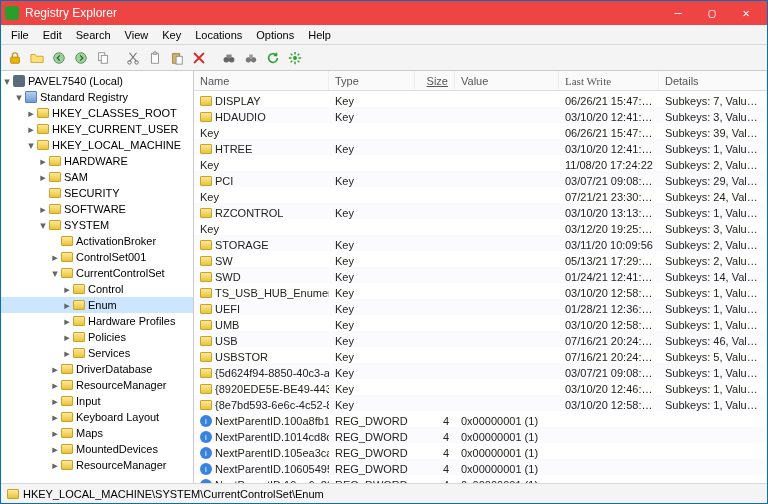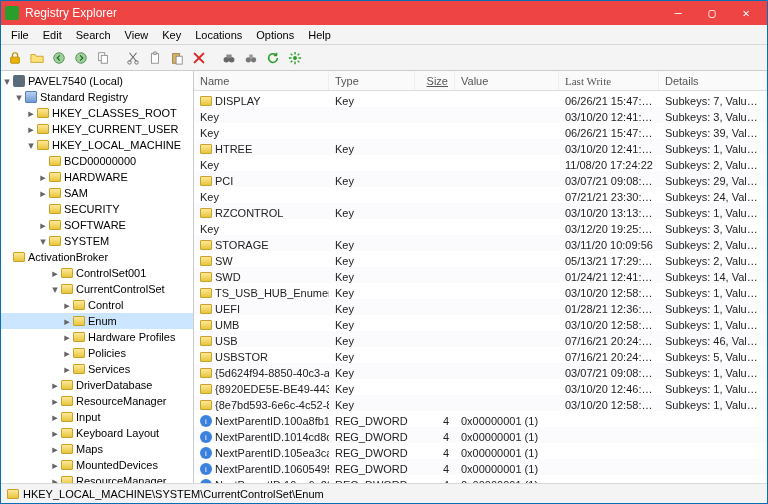--- a/index.html
+++ b/index.html
@@ -174,25 +174,20 @@
         <span class="tw">▸</span>
         <span class="folder-icon"></span>
         <span class="lbl">HKEY_CURRENT_USER</span>
       </div>
     <div class="tree-row" style="padding-left:24px">
         <span class="tw">▾</span>
         <span class="folder-icon"></span>
         <span class="lbl">HKEY_LOCAL_MACHINE</span>
       </div>
     <div class="tree-row" style="padding-left:36px">
-        <span class="tw"></span>
-        <span class="folder-icon"></span>
-        <span class="lbl">BCD00000000</span>
-      </div>
-    <div class="tree-row" style="padding-left:36px">
         <span class="tw">▸</span>
         <span class="folder-icon"></span>
         <span class="lbl">HARDWARE</span>
       </div>
     <div class="tree-row" style="padding-left:36px">
         <span class="tw">▸</span>
         <span class="folder-icon"></span>
         <span class="lbl">SAM</span>
       </div>
     <div class="tree-row" style="padding-left:36px">
@@ -203,21 +198,21 @@
     <div class="tree-row" style="padding-left:36px">
         <span class="tw">▸</span>
         <span class="folder-icon"></span>
         <span class="lbl">SOFTWARE</span>
       </div>
     <div class="tree-row" style="padding-left:36px">
         <span class="tw">▾</span>
         <span class="folder-icon"></span>
         <span class="lbl">SYSTEM</span>
       </div>
-    <div class="tree-row" style="">
+    <div class="tree-row" style="padding-left:48px">
         <span class="tw"></span>
         <span class="folder-icon"></span>
         <span class="lbl">ActivationBroker</span>
       </div>
     <div class="tree-row" style="padding-left:48px">
         <span class="tw">▸</span>
         <span class="folder-icon"></span>
         <span class="lbl">ControlSet001</span>
       </div>
     <div class="tree-row" style="padding-left:48px">
@@ -303,20 +298,24 @@
             <span class="folder-icon"></span>
             <span>DISPLAY</span>
           </div>
           <div class="cell c-type">Key</div>
           <div class="cell c-size"></div>
           <div class="cell c-value"></div>
           <div class="cell c-lw">06/26/21 15:47:49</div>
           <div class="cell c-det">Subkeys: 7, Values: 0</div>
         </div>
         <div class="row">
+          <div class="cell c-name">
+            <span class="folder-icon"></span>
+            <span>HDAUDIO</span>
+          </div>
           <div class="cell c-type">Key</div>
           <div class="cell c-size"></div>
           <div class="cell c-value"></div>
           <div class="cell c-lw">03/10/20 12:41:40</div>
           <div class="cell c-det">Subkeys: 3, Values: 0</div>
         </div>
         <div class="row">
           <div class="cell c-type">Key</div>
           <div class="cell c-size"></div>
           <div class="cell c-value"></div>

